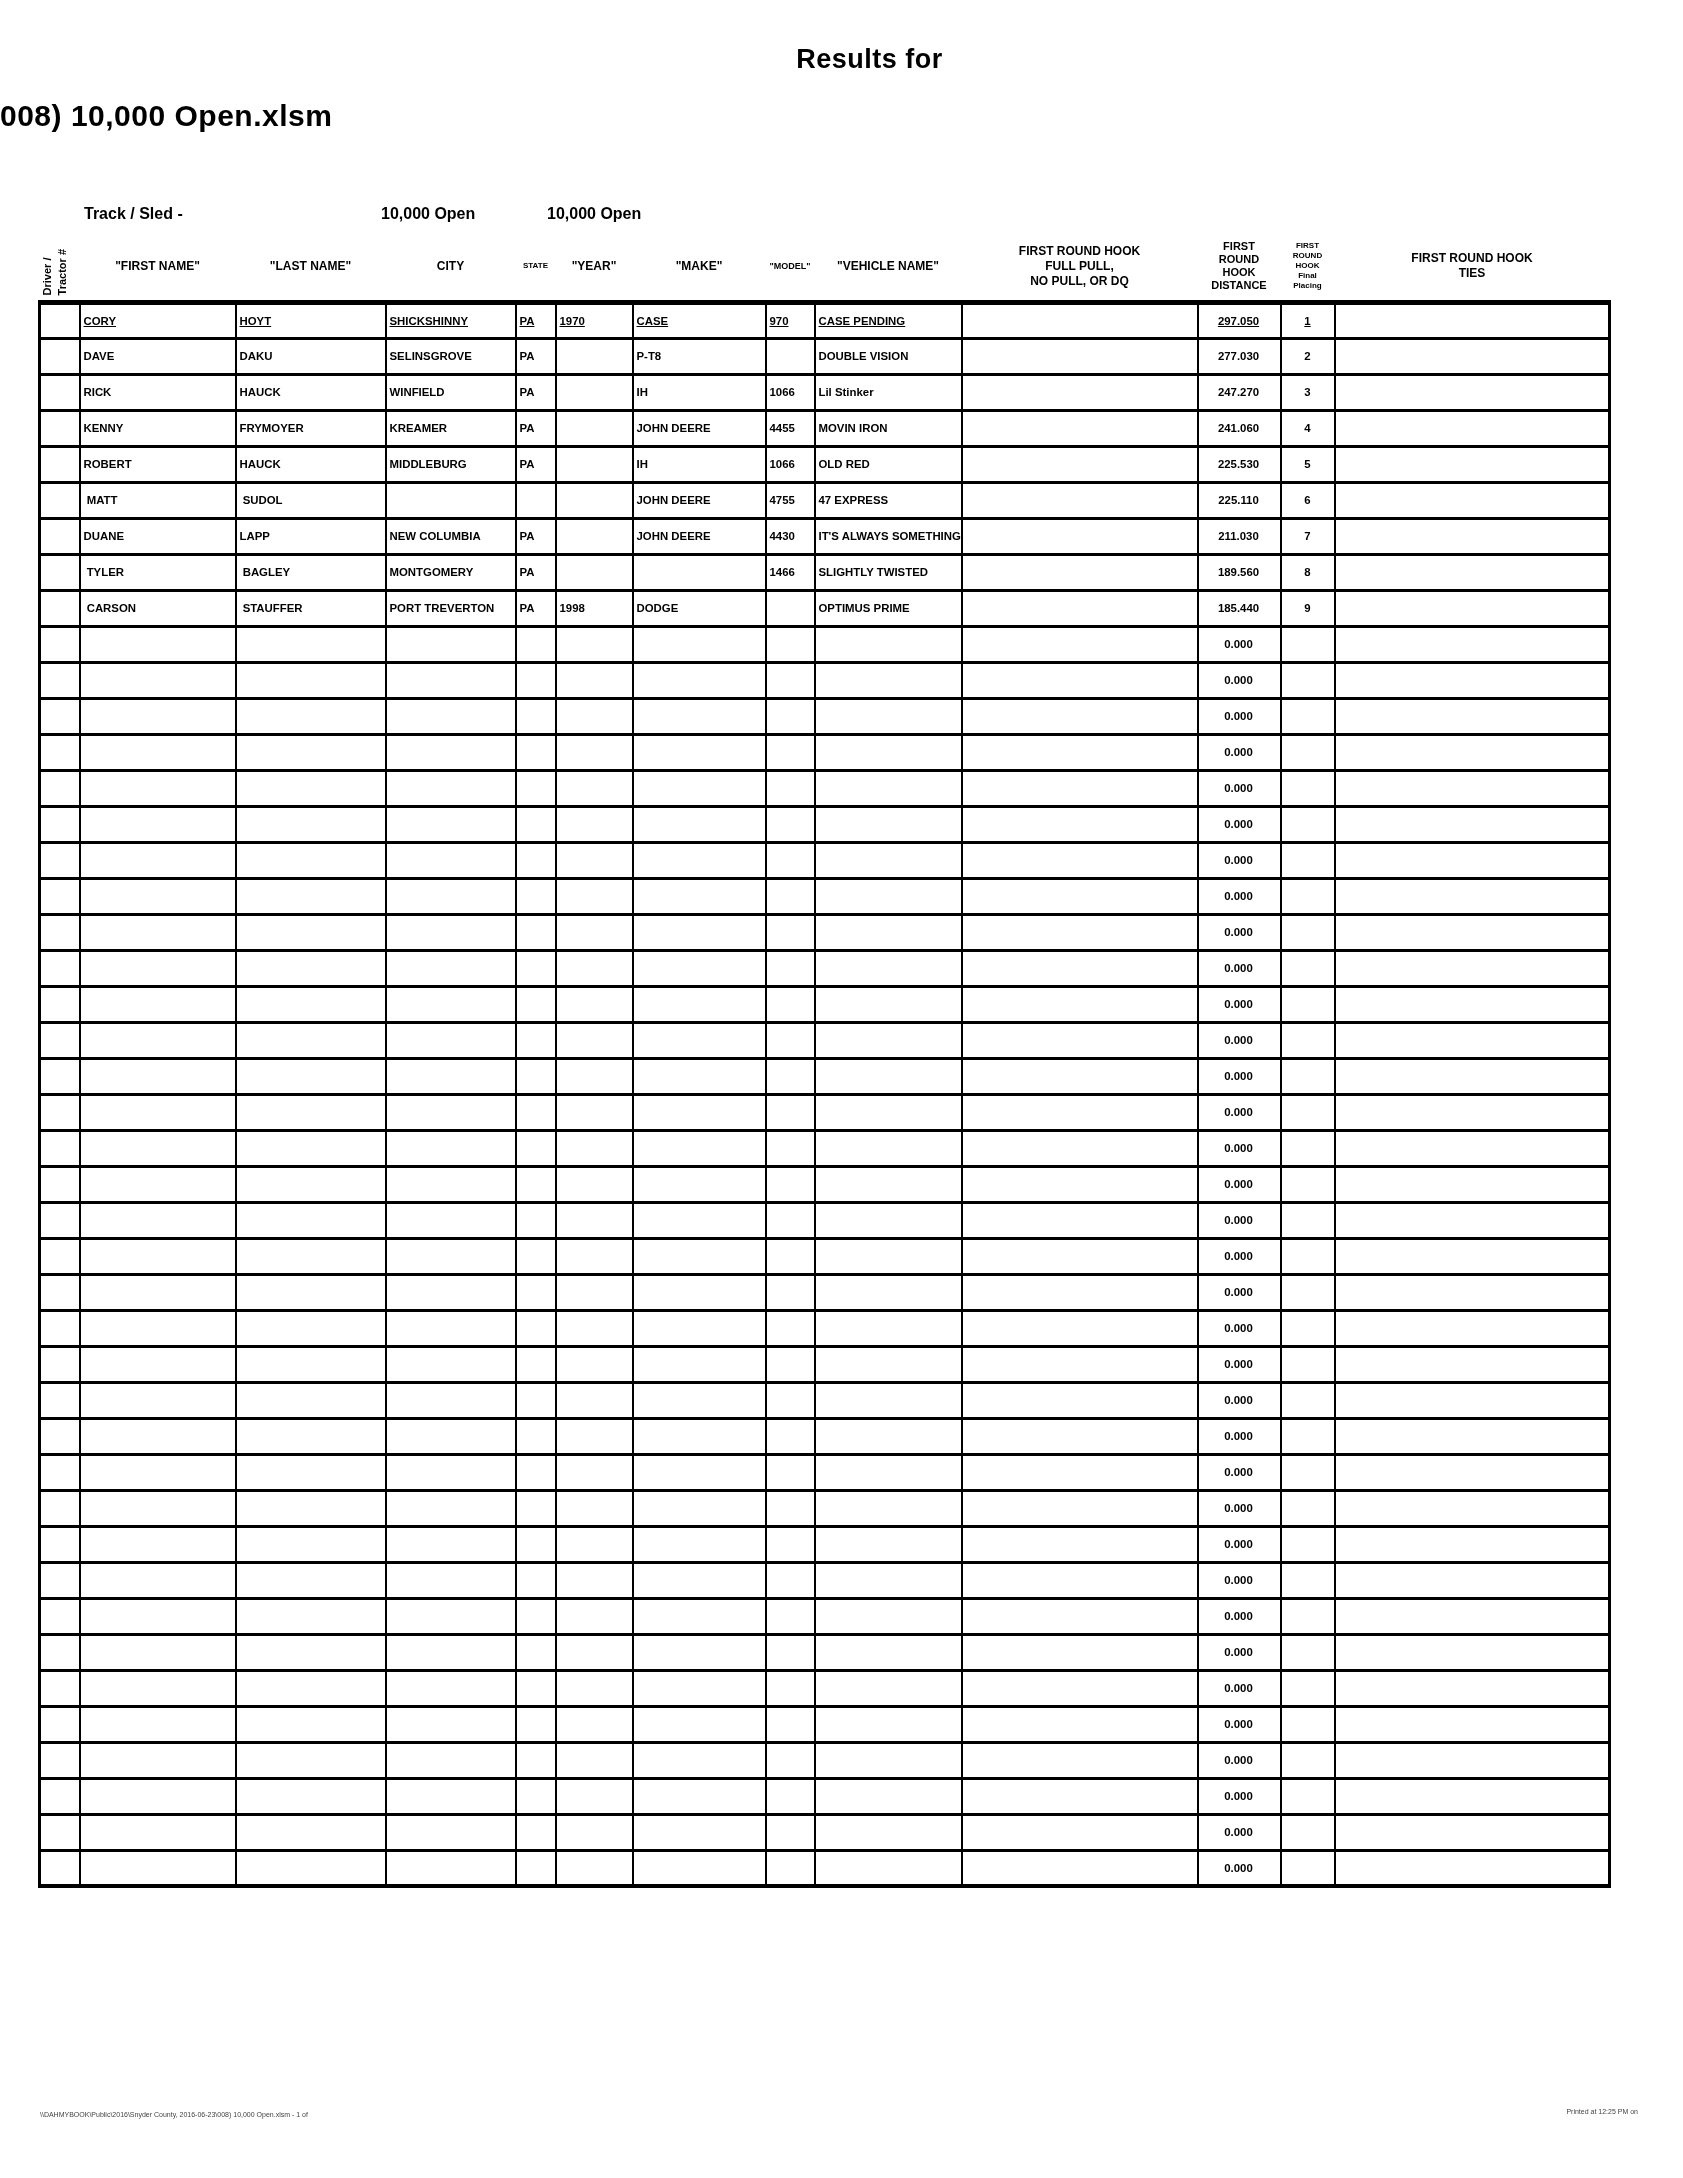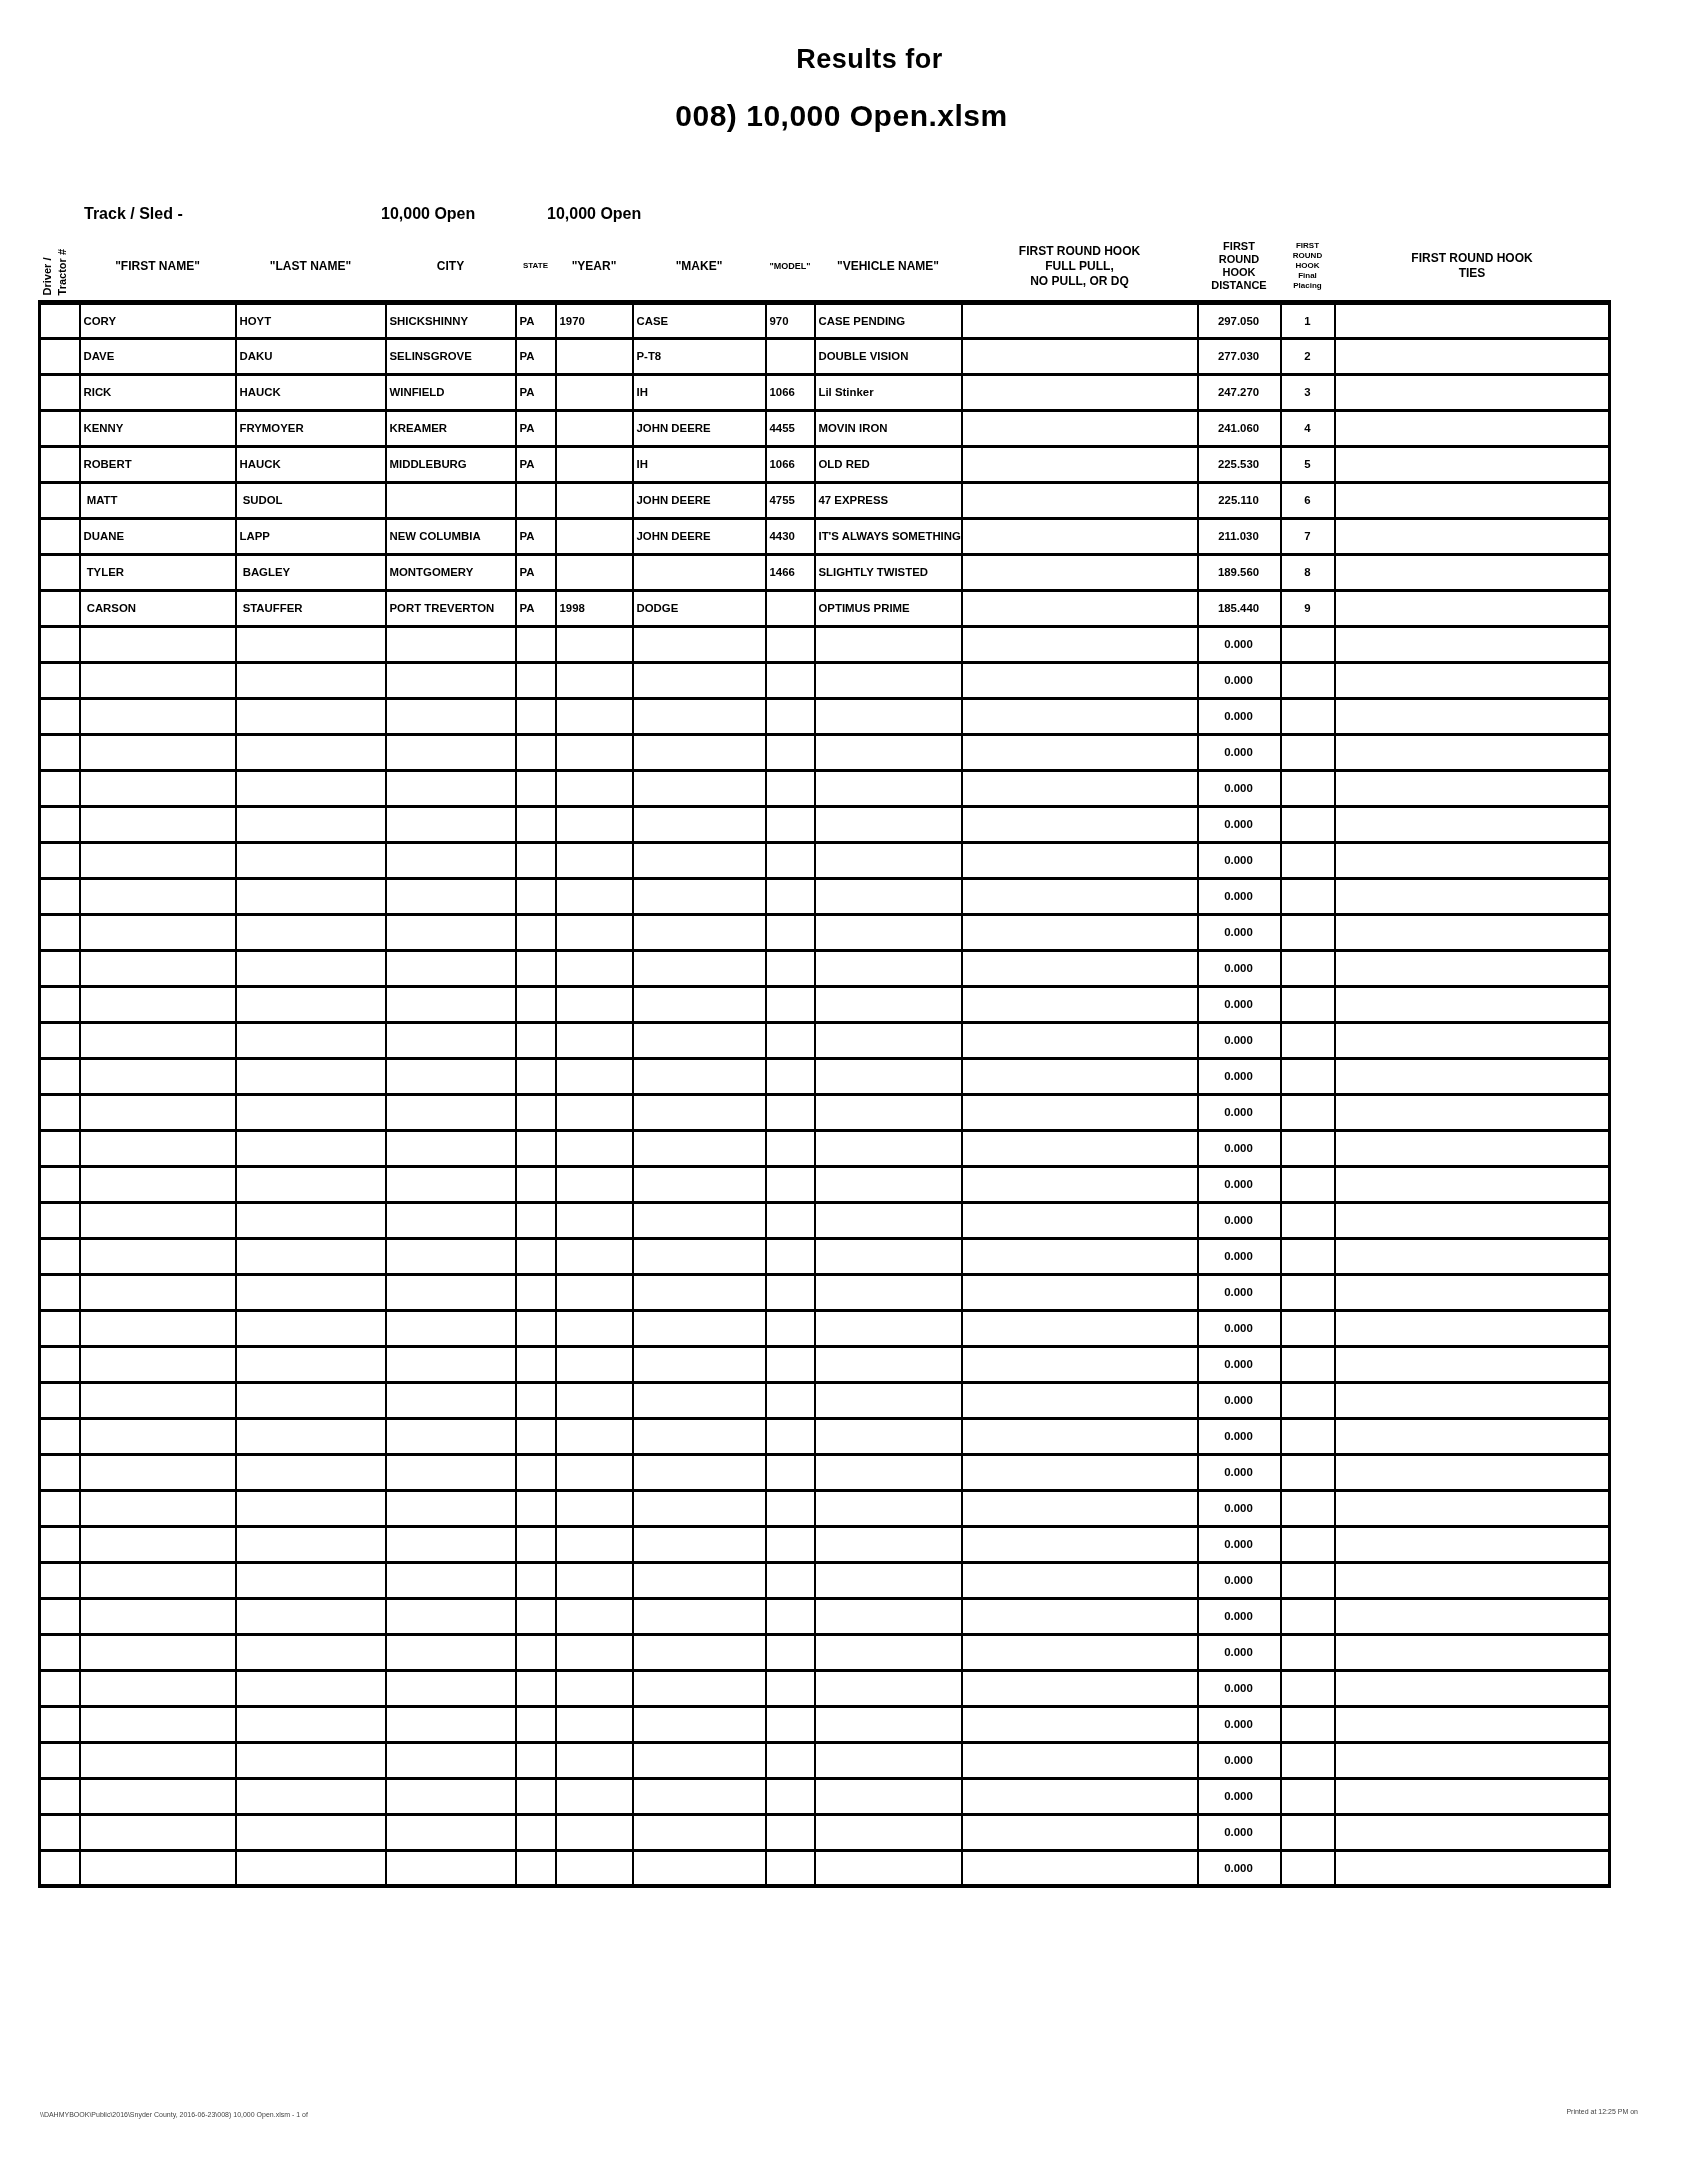--- a/index.html
+++ b/index.html
@@ -7,21 +7,21 @@
   body {
     width:1683px; height:2178px; position:relative;
     font-family:"Liberation Sans", sans-serif; color:#000;
   }
   .title1 {
     position:absolute; top:44px; left:0; width:100%;
     text-align:center; font-size:27px; font-weight:bold; letter-spacing:0.5px;margin-left:28px;
   }
   .title2 {
     position:absolute; top:99px; left:0; width:100%;
-    text-align:center; font-size:30px; font-weight:bold; letter-spacing:0.5px;
+    font-size:30px; font-weight:bold; letter-spacing:0.5px;
   }
   .subhdr { position:absolute; top:205px; font-size:16px; font-weight:bold; }
   .sub-label  { left:84px;  }
   .sub-val1   { left:381px; }
   .sub-val2   { left:547px; }
 
   table.results {
     position:absolute; left:38px; top:233px; width:1569px;
     border-collapse:collapse; table-layout:fixed;
   }
@@ -40,21 +40,21 @@
     display:inline-block; writing-mode:vertical-rl; transform:rotate(180deg);
     font-size:11px; font-weight:bold; line-height:1.4; white-space:pre-line;
     padding-bottom:2px; padding-left:2px;
   }
   tbody td {
     border:2px solid #000; border-top:3px solid #000; border-bottom:3px solid #000;
     height:36px; vertical-align:middle;
     font-weight:bold; font-size:11.4px; padding:0 3px;
     white-space:pre; overflow:visible;
   }
-  tbody tr:first-child td { border-top-width:5px; }
+  tbody tr:first-child td { border-top-width:5px;text-decoration:underline; }
   tbody tr:last-child td  { border-bottom-width:4px; }
   tbody td:first-child    { border-left-width:3px; }
   tbody td:last-child     { border-right-width:3px; }
   td.c-distance { text-align:center; padding-right:4px; }
   td.c-placing  { text-align:center; }
 
   .footer-left  { position:absolute; left:40px;  top:2111px; font-size:7px; color:#444; }
   .footer-right { position:absolute; right:45px; top:2108px; font-size:7px; color:#444; }
 </style>
 </head>

